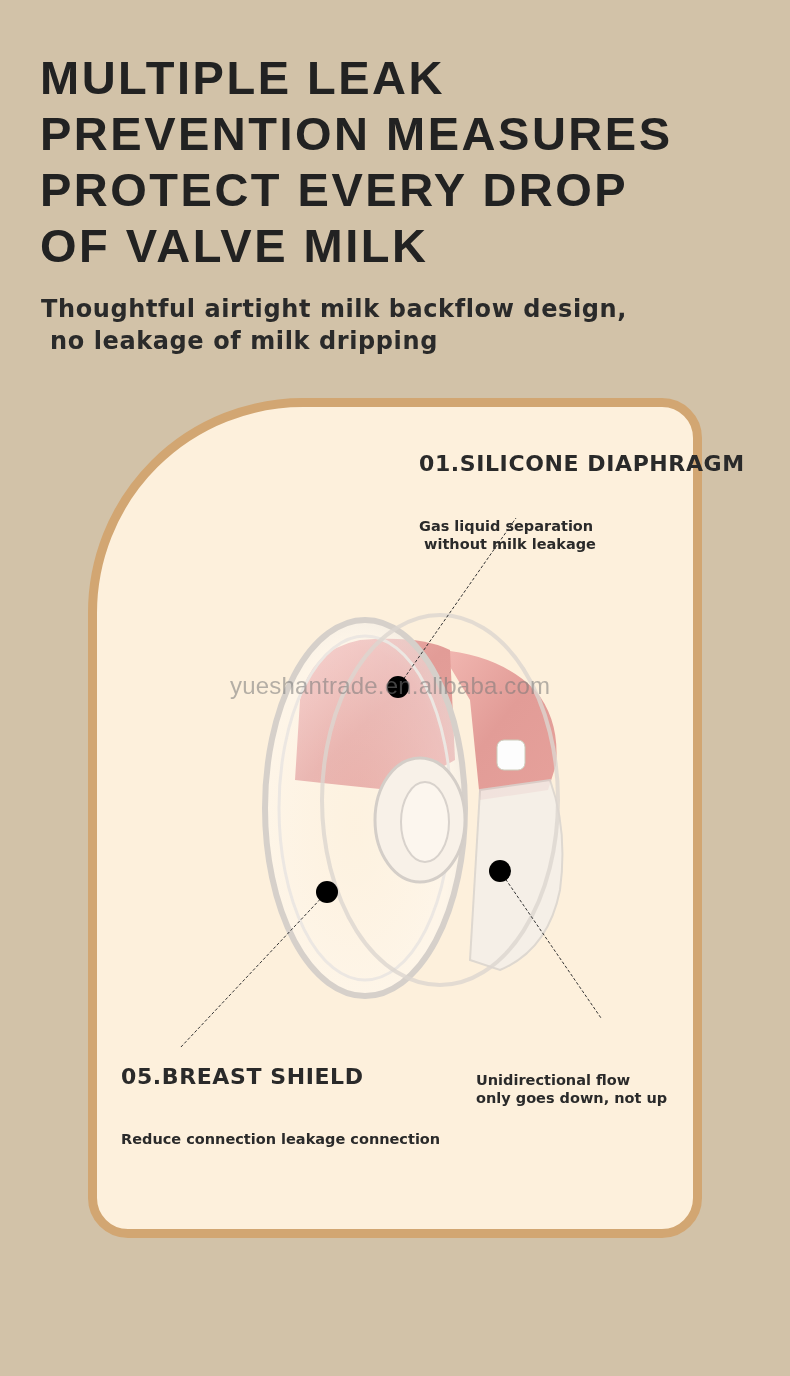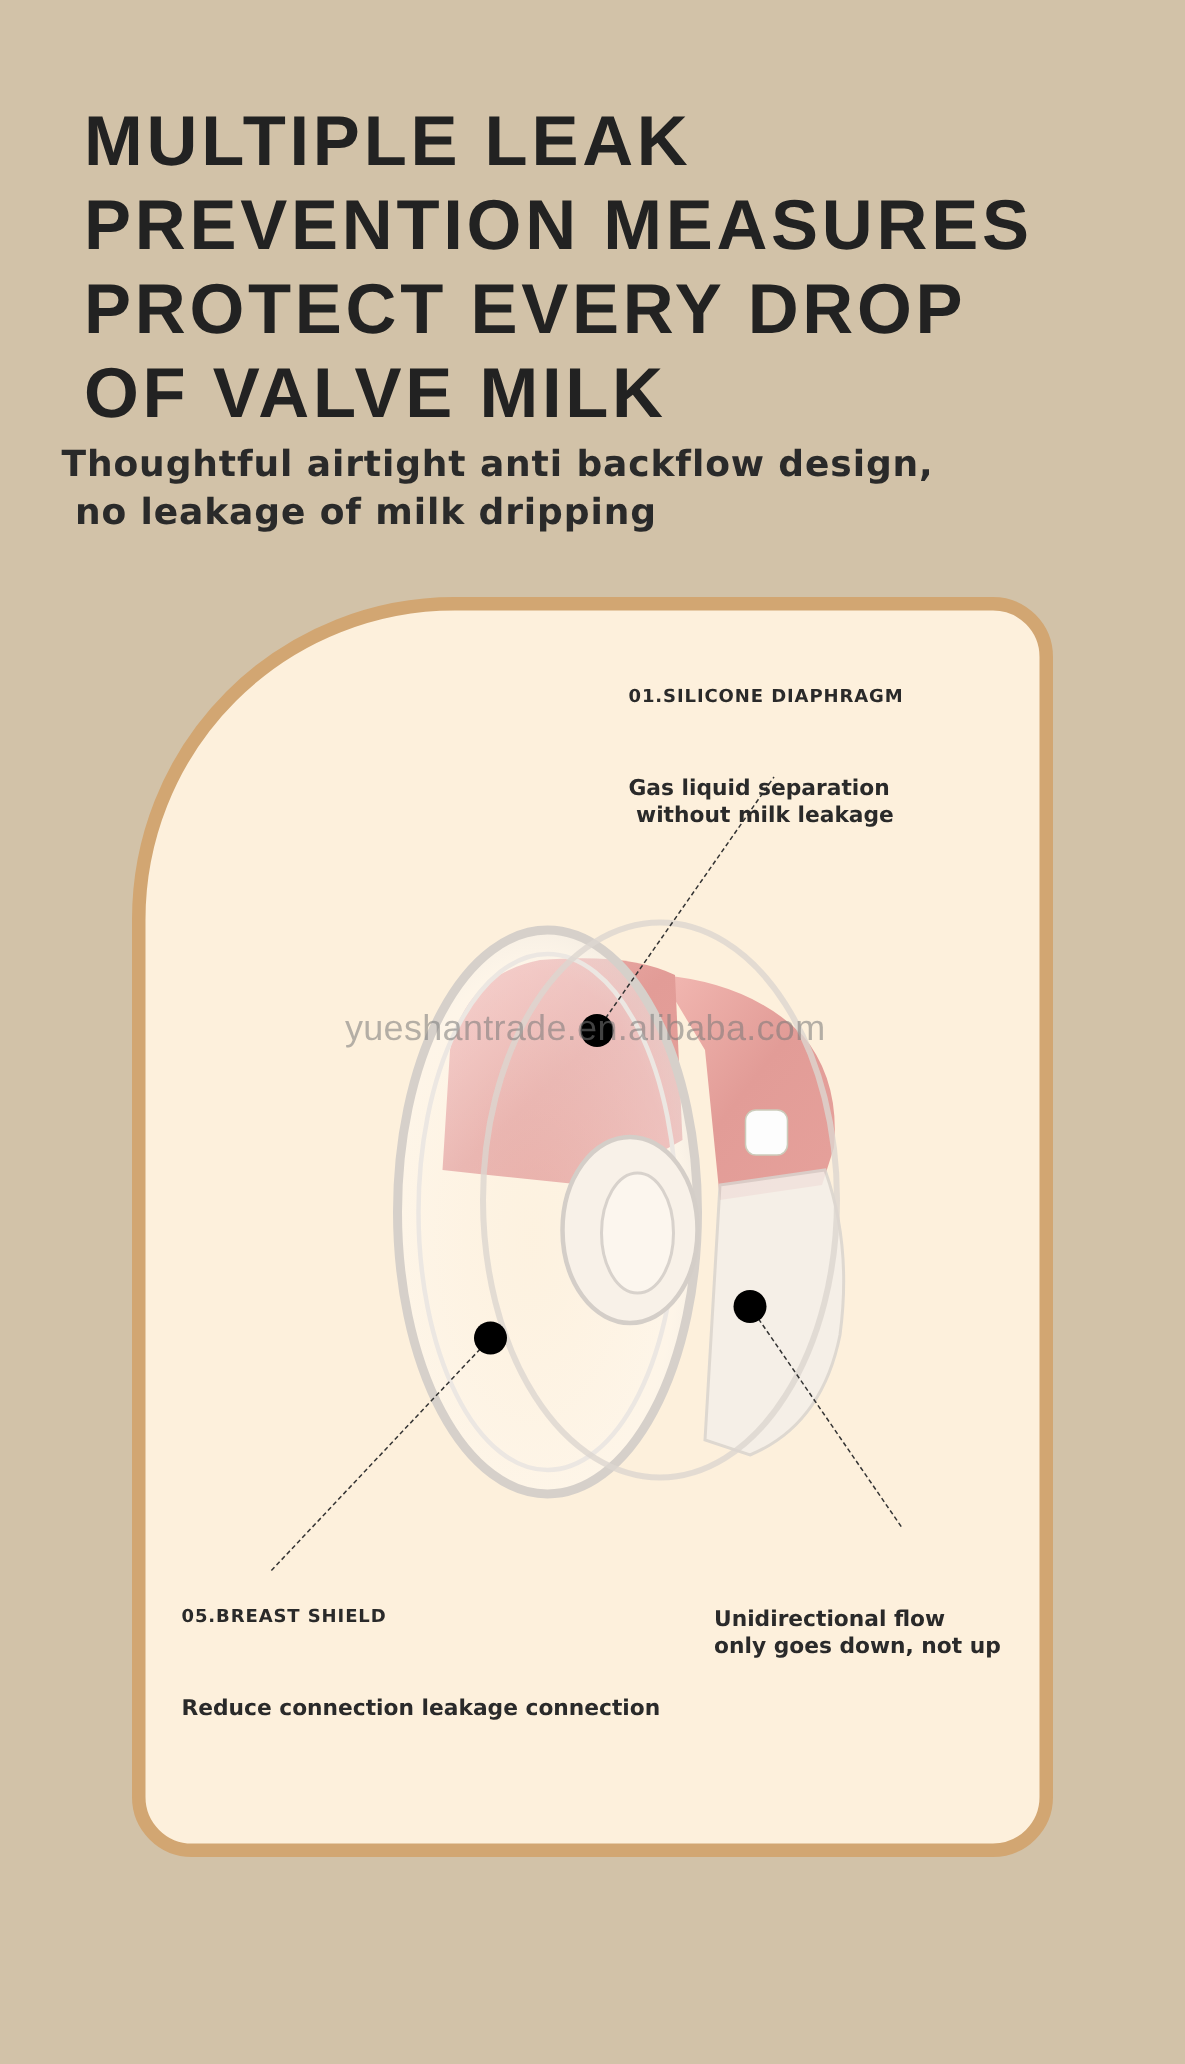--- a/index.html
+++ b/index.html
@@ -9,21 +9,21 @@
       background: #d2c2a8;
       position: relative;
       overflow: hidden;
       font-family: "DejaVu Sans", "Liberation Sans", sans-serif;
       color: #222222;
     }
     .headline {
       position: absolute;
       left: 40px;
       top: 50px;
-      margin: 16px;
+      margin: 0;
       font-family: "Liberation Sans", sans-serif;
       font-weight: 700;
       font-size: 47px;
       line-height: 56px;
       letter-spacing: 2.5px;
       color: #222222;
     }
     .headline span { display: block; white-space: nowrap; }
     .subhead {
       position: absolute;
@@ -66,21 +66,21 @@
       white-space: nowrap;
     }
     .label {
       position: absolute;
       font-family: "DejaVu Sans", sans-serif;
       color: #2a2a2a;
     }
     .label .title {
       display: block;
       font-weight: 700;
-      font-size: 12px;
+      font-size: 22px;
       line-height: 22px;
       letter-spacing: 0.6px;
       white-space: nowrap;
     }
     .label .desc {
       display: block;
       font-weight: 700;
       font-size: 14.5px;
       line-height: 18px;
       white-space: pre;
@@ -94,21 +94,21 @@
 <body>
 
 <h1 class="headline">
   <span>MULTIPLE LEAK</span>
   <span>PREVENTION MEASURES</span>
   <span>PROTECT EVERY DROP</span>
   <span>OF VALVE MILK</span>
 </h1>
 
 <p class="subhead">
-  <span>Thoughtful airtight anti backflow design,</span>
+  <span>Thoughtful airtight milk backflow design,</span>
   <span> no leakage of milk dripping</span>
 </p>
 
 <div class="card"></div>
 
 <svg class="product" viewBox="0 0 790 1376" xmlns="http://www.w3.org/2000/svg">
   <defs>
     <linearGradient id="pinkGrad" x1="0" y1="0" x2="1" y2="1">
       <stop offset="0" stop-color="#f2b8b2"></stop>
       <stop offset="0.5" stop-color="#e29c97"></stop>

